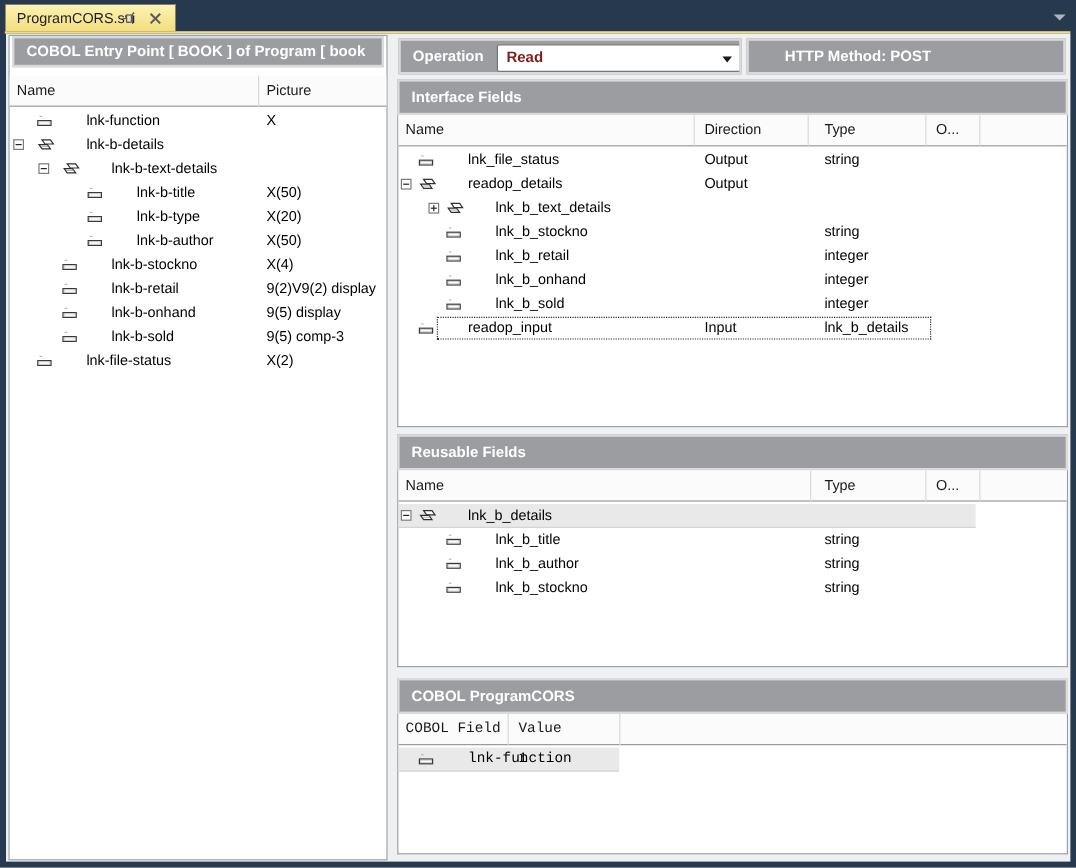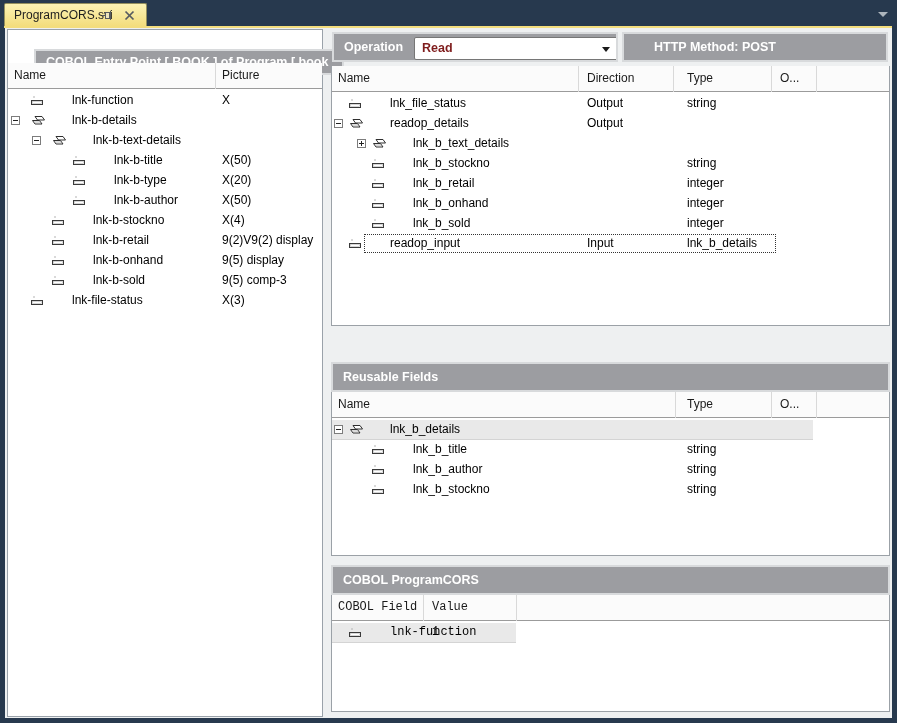--- a/index.html
+++ b/index.html
@@ -24,21 +24,21 @@
   .workarea { position:absolute; left:5px; top:28px; width:887px; height:690px; background:#EEF0F1; }
 
   
   .gray-bar { background:#9C9DA1; border:2px solid #D8DADC; color:#FFF; font-weight:bold;
               font-size:12.5px; overflow:hidden; white-space:nowrap; }
   .gray-bar .bar-text { position:absolute; left:10px; top:50%; transform:translateY(-50%); }
 
   
   .leftpanel { position:absolute; left:2px; top:1px; width:316px; height:688px;
                background:#FFF; border:1px solid #9AA2AA; }
-  .lp-header { position:absolute; left:2px; top:19px; width:310px; height:26px;margin-left:24px; }
+  .lp-header { position:absolute; left:2px; top:0; width:310px; height:26px; }
 
   
   .rightpanel { position:absolute; left:325px; top:1px; width:562px; height:688px; }
   .opbar  { position:absolute; left:2px;   top:3px; width:286px; height:30px; }
   .httpbar{ position:absolute; left:292px; top:3px; width:266px; height:30px; }
   .httpbar .bar-text { left:30px; }
   .dropdown { position:absolute; left:80px; top:3px; width:204px; height:23px; background:#FFF;
               border:1px solid #767676; border-radius:2px; cursor:pointer; }
   .dropdown-value { position:absolute; left:7px; top:3px; font-weight:bold; color:#7f1d1d; }
   .dd-arrow { position:absolute; right:7px; top:9px; width:0; height:0;
@@ -207,40 +207,43 @@
               <span class="tlabel" style="left: 61px;">lnk-b-sold</span>
               <span class="tcell" style="left: 214px;">9(5) comp-3</span>
             </div>
             <div class="trow" style="top: 200px;">
               <span class="ticon" style="left: 22px;"><svg width="15" height="13" viewBox="0 0 15 13">
                   <rect x="3" y="1.5" width="2" height="1" fill="#B4B4B4"></rect>
                   <rect x="1.5" y="5.5" width="11" height="4" fill="#FDFDFD" stroke="#3A3A3A"></rect>
                   <rect x="2.5" y="6.5" width="9" height="2" fill="#FFF" stroke="#BDBDBD" stroke-width="0.6"></rect>
                 </svg></span>
               <span class="tlabel" style="left: 40px;">lnk-file-status</span>
-              <span class="tcell" style="left: 214px;">X(3)</span>
+              <span class="tcell" style="left: 214px;">X(2)</span>
             </div>
           </div>
         </div>
     </div>
 
     <div class="rightpanel">
 
       <div class="opbar gray-bar">
         <span class="bar-text">Operation</span>
         <div class="dropdown">
           <span class="dropdown-value">Read</span>
           <span class="dd-arrow"></span>
         </div>
       </div>
       <div class="httpbar gray-bar">
         <span class="bar-text">HTTP Method: POST</span>
       </div>
 
       <div class="section" style="top:37px;">
+        <div class="sec-header gray-bar">
+          <span class="bar-text">Interface Fields</span>
+        </div>
         <div class="sec-body" style="height:260px;">
           <div class="grid">
               <div class="col-header">
                 <span class="col-label" style="left: 6px;">Name</span>
                 <span class="col-label" style="left: 255px;">Direction</span>
                 <span class="col-label" style="left: 355px;">Type</span>
                 <span class="col-label" style="left: 448px;">O...</span>
                 <span class="col-sep" style="left: 246px;"></span>
                 <span class="col-sep" style="left: 341px;"></span>
                 <span class="col-sep" style="left: 439px;"></span>

